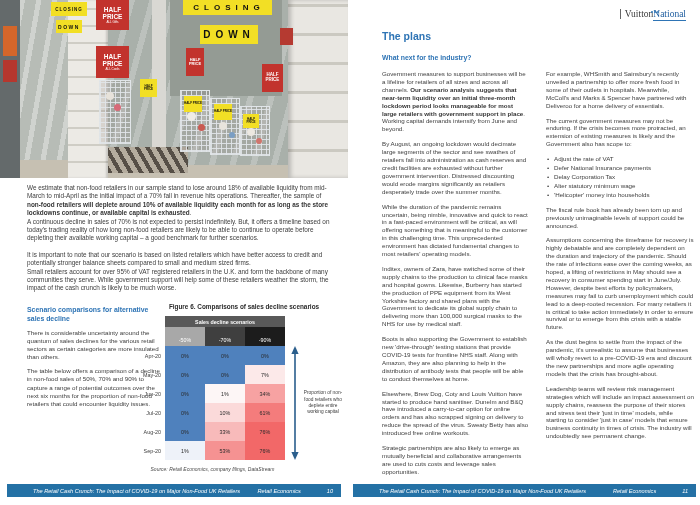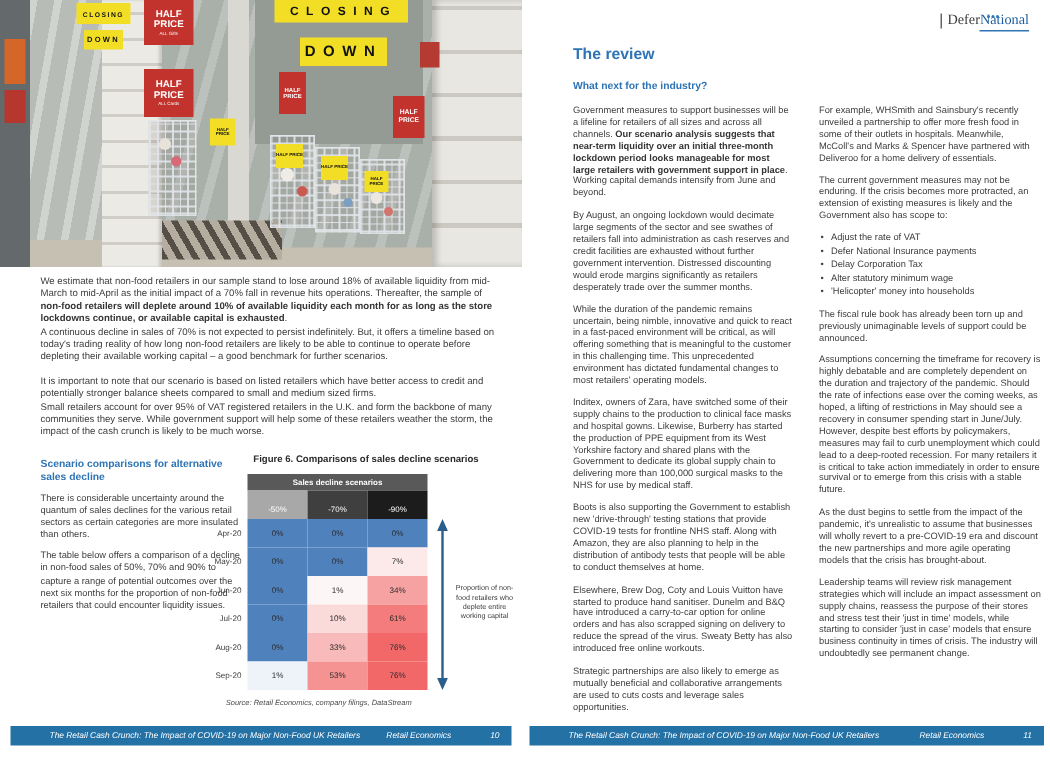--- a/index.html
+++ b/index.html
@@ -109,21 +109,21 @@
   .fpage{margin-right:8px;font-style:italic;}
 </style>
 </head>
 <body>
 
 <div class="spread">
 
   <div class="logo">
     <span class="logo-inner">
       <span class="logo-dots"><i></i><i></i><i></i></span>
-      <span class="logo-retail">Defer</span><span class="logo-econ">National</span>
+      <span class="logo-retail">Vuitton</span><span class="logo-econ">National</span>
     </span>
   </div>
 
   <div class="page page-left">
 
     <div class="photo">
       <div class="ph ph-pave"></div>
       <div class="ph ph-frame"></div>
       <div class="ph ph-poster1"></div>
       <div class="ph ph-poster2"></div>
@@ -248,21 +248,21 @@
     </div>
 
     <div class="footer footer-left" style="background: rgb(36, 113, 165);">
       <span class="ftitle">The Retail Cash Crunch: The Impact of COVID-19 on Major Non-Food UK Retailers</span>
       <span class="fbrand">Retail Economics</span>
       <span class="fpage">10</span>
     </div>
   </div>
 
   <div class="page page-right">
-    <h1 class="rp-title">The review</h1>
+    <h1 class="rp-title">The plans</h1>
     <h2 class="rp-sub">What next for the industry?</h2>
 
     <div class="rp-col rp-col1">
       <p><span>Government measures to support businesses will be a lifeline for retailers of all sizes and across all channels. </span><b>Our scenario analysis suggests that near-term liquidity over an initial three-month lockdown period looks manageable for most large retailers with government support in place</b><span>. Working capital demands intensify from June and beyond.</span></p>
       <p>By August, an ongoing lockdown would decimate large segments of the sector and see swathes of retailers fall into administration as cash reserves and credit facilities are exhausted without further government intervention. Distressed discounting would erode margins significantly as retailers desperately trade over the summer months.</p>
       <p>While the duration of the pandemic remains uncertain, being nimble, innovative and quick to react in a fast-paced environment will be critical, as will offering something that is meaningful to the customer in this challenging time. This unprecedented environment has dictated fundamental changes to most retailers' operating models.</p>
       <p>Inditex, owners of Zara, have switched some of their supply chains to the production to clinical face masks and hospital gowns. Likewise, Burberry has started the production of PPE equipment from its West Yorkshire factory and shared plans with the Government to dedicate its global supply chain to delivering more than 100,000 surgical masks to the NHS for use by medical staff.</p>
       <p>Boots is also supporting the Government to establish new 'drive-through' testing stations that provide COVID-19 tests for frontline NHS staff. Along with Amazon, they are also planning to help in the distribution of antibody tests that people will be able to conduct themselves at home.</p>
       <p>Elsewhere, Brew Dog, Coty and Louis Vuitton have started to produce hand sanitiser. Dunelm and B&amp;Q have introduced a carry-to-car option for online orders and has also scrapped signing on delivery to reduce the spread of the virus. Sweaty Betty has also introduced free online workouts.</p>
       <p>Strategic partnerships are also likely to emerge as mutually beneficial and collaborative arrangements are used to cuts costs and leverage sales opportunities.</p>

